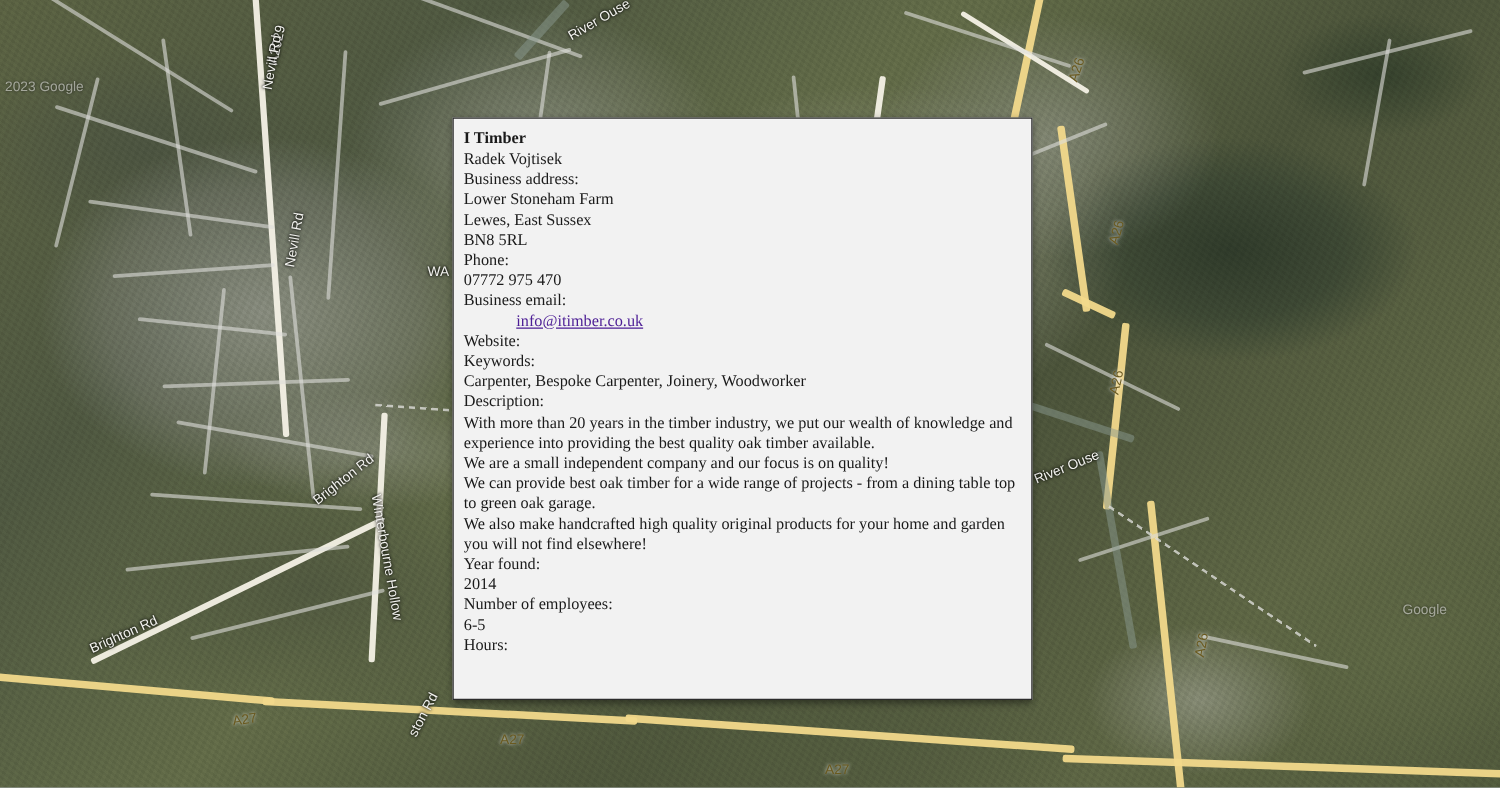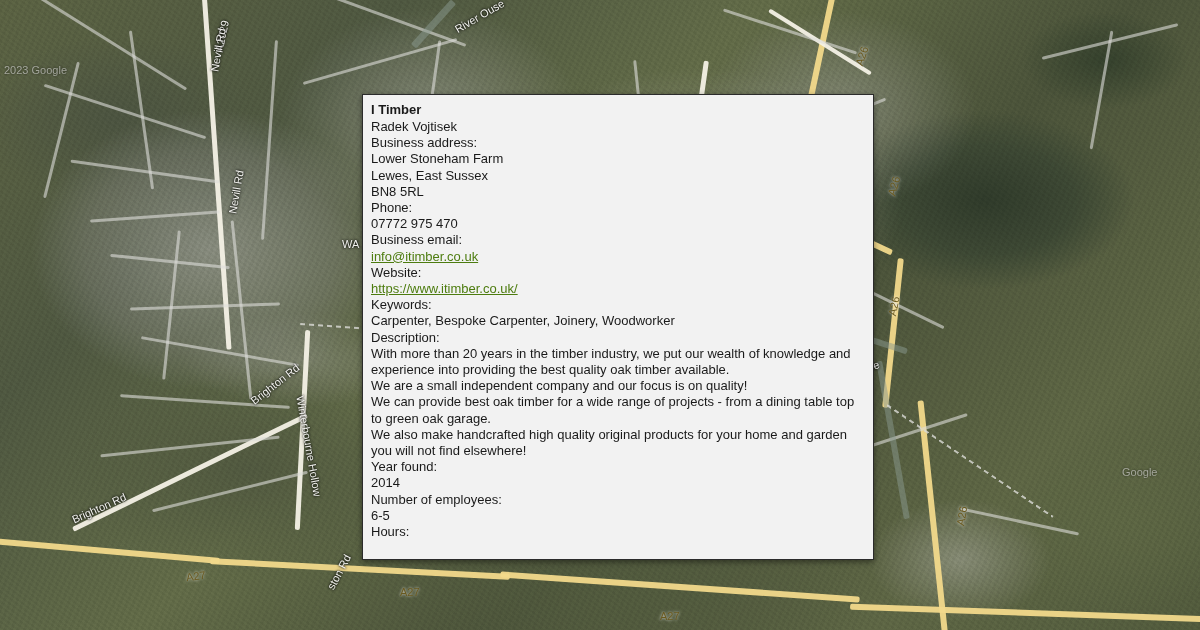--- a/index.html
+++ b/index.html
@@ -88,47 +88,49 @@
     font-family: "Liberation Sans", sans-serif;
     text-shadow: 0 0 2px rgba(0,0,0,.6);
     white-space: nowrap;
   }
 
   
   #info-card {
     position: absolute;
     left: 362px;
     top: 94px;
-    width: 512px;
+    width: 464px;
     height: 466px;
     background: #f2f2f2;
     border: 1px solid #2b2b2b;
     box-shadow: 0 2px 6px rgba(0,0,0,.45);
     padding: 7px 10px 6px 8px;
     overflow: hidden;
+    font-family: Liberation Serif, serif;
   }
   #info-card .title {
     font-weight: bold;
     font-size: 13px;
     color: #1a1a1a;
     line-height: 16px;
     margin-bottom: 1px;
   }
   #info-card .line {
     font-size: 13px;
     color: #1a1a1a;
     line-height: 16.2px;
     white-space: pre-wrap;
   }
   #info-card a.line,
   #info-card .line.link {
-    color: #4d7c0f;
+    color: #4c1d95;
     text-decoration: underline;
     display: block;
     cursor: pointer;
+    margin-left: 42px;
   }
 </style>
 </head>
 <body>
 
 <div id="stage">
 
   <div id="map-base"></div>
   <div id="map-urban"></div>
   <div id="map-grain"></div>
@@ -207,44 +209,43 @@
     <div class="maplabel" style="left:742px;top:258px;transform:rotate(-10deg);">A2029</div>
     <div class="maplabel" style="left:826px;top:368px;transform:rotate(-22deg);">River Ouse</div>
     <div class="maplabel" style="left:246px;top:378px;transform:rotate(-38deg);">Brighton Rd</div>
     <div class="maplabel" style="left:70px;top:502px;transform:rotate(-24deg);">Brighton Rd</div>
     <div class="maplabel" style="left:258px;top:440px;transform:rotate(80deg);">Winterbourne Hollow</div>
     <div class="maplabel" style="left:580px;top:480px;">B2193</div>
     <div class="maplabel hwy" style="left:186px;top:570px;transform:rotate(-8deg);">A27</div>
     <div class="maplabel hwy" style="left:400px;top:586px;">A27</div>
     <div class="maplabel hwy" style="left:660px;top:610px;">A27</div>
     <div class="maplabel" style="left:320px;top:566px;transform:rotate(-62deg);">ston Rd</div>
-    <div class="maplabel" style="left:342px;top:212px;margin-top:26px;">WA</div>
+    <div class="maplabel" style="left:342px;top:212px;">WA</div>
   </div>
 
   <div class="attrib" style="left:4px;top:64px;">2023 Google</div>
-  <div class="attrib" style="left:1122px;top:466px;">Google</div>
+  <div class="attrib" style="left:1122px;top:482px;">Google</div>
 
   <div id="info-card">
     <div class="title">I Timber</div>
 
     <div class="line">Radek Vojtisek</div>
 
     <div class="line">Business address:</div>
     <div class="line">Lower Stoneham Farm
 Lewes, East Sussex
 BN8 5RL</div>
 
     <div class="line">Phone:</div>
     <div class="line">07772 975 470</div>
 
     <div class="line">Business email:</div>
     <div class="line link">info@itimber.co.uk</div>
 
     <div class="line">Website:</div>
-    <div class="line link">https://www.itimber.co.uk/</div>
 
     <div class="line">Keywords:</div>
     <div class="line">Carpenter, Bespoke Carpenter, Joinery, Woodworker</div>
 
     <div class="line">Description:</div>
     <div class="line">With more than 20 years in the timber industry, we put our wealth of knowledge and experience into providing the best quality oak timber available.
 We are a small independent company and our focus is on quality!
 We can provide best oak timber for a wide range of projects - from a dining table top to green oak garage.
 We also make handcrafted high quality original products for your home and garden you will not find elsewhere!</div>
 

